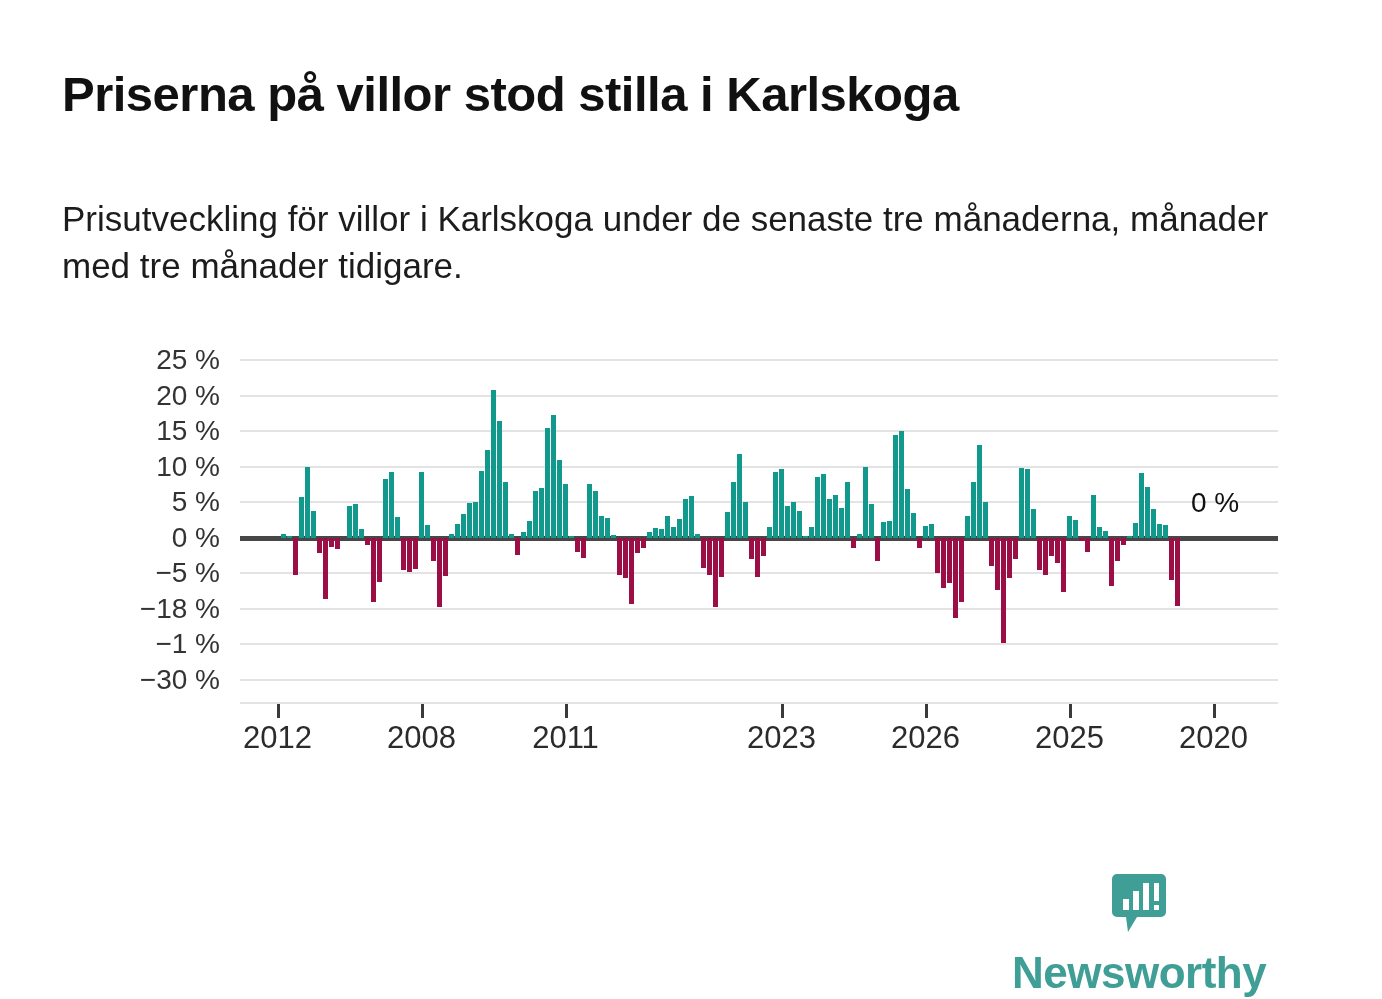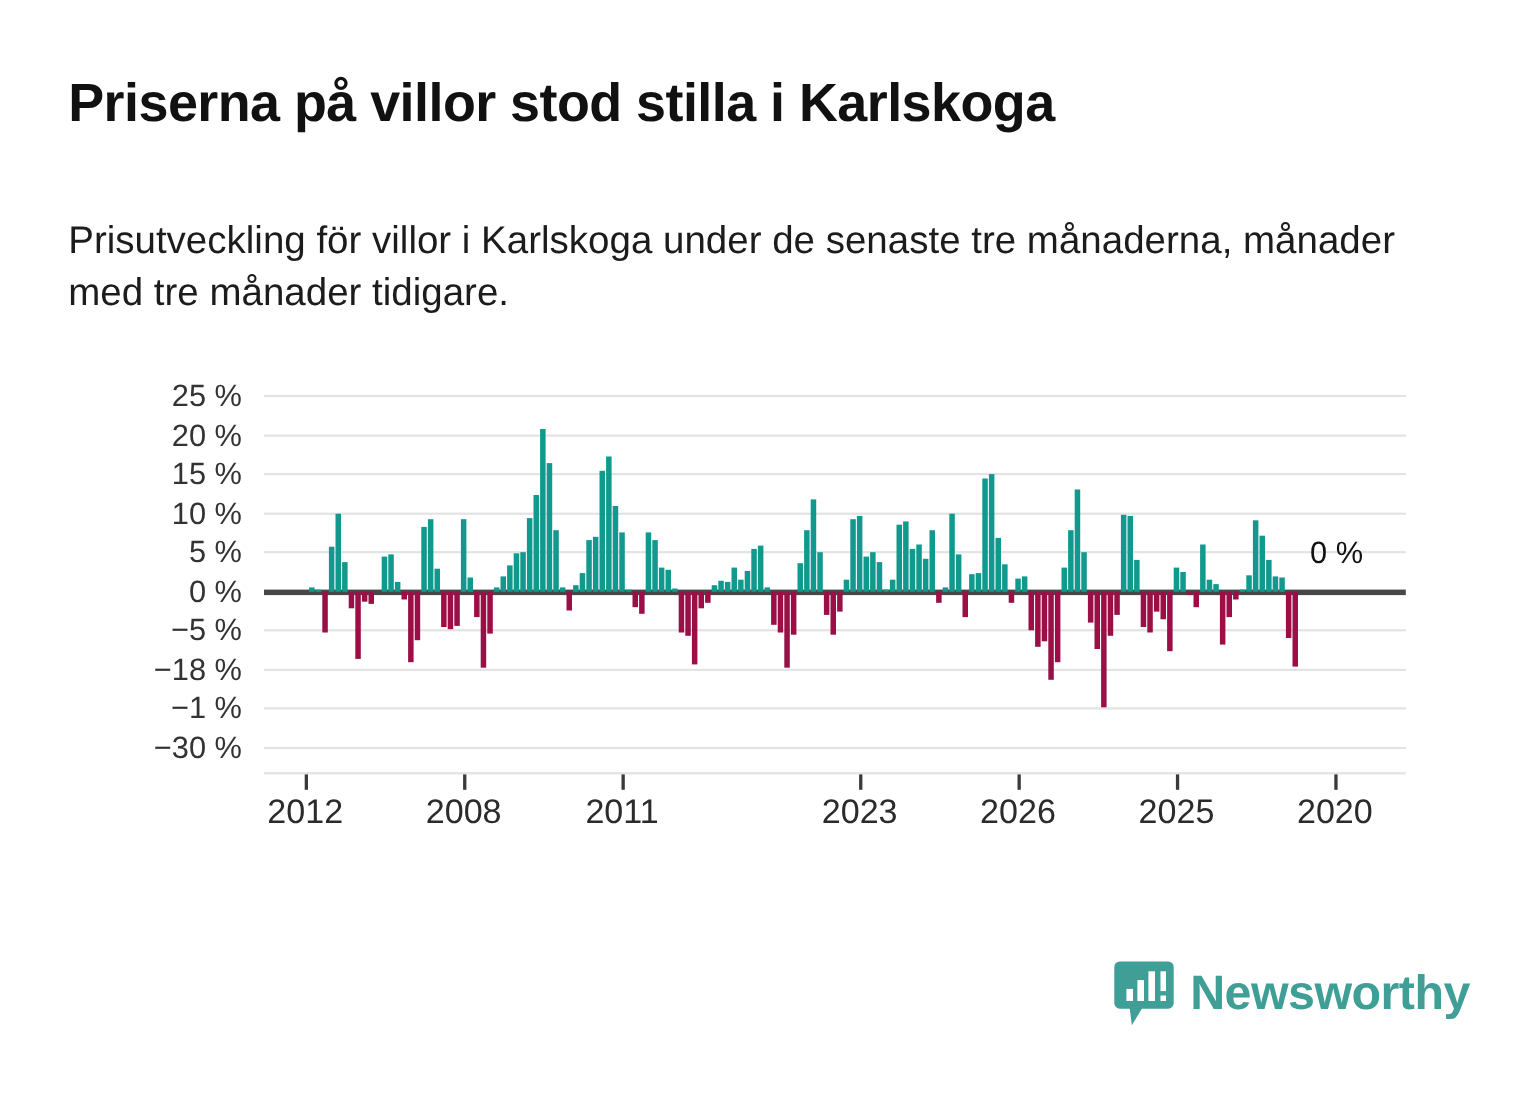--- a/index.html
+++ b/index.html
@@ -46,21 +46,21 @@
     position:absolute;top:344px;width:3px;height:14px;background:#3a3a3a;
   }
   .xlabel{
     position:absolute;top:360px;font-size:31px;color:#2b2b2b;
     transform:translateX(-50%);white-space:nowrap;
   }
   #zeroannot{
     position:absolute;font-size:28px;color:#111111;white-space:nowrap;
   }
   #logo{
-    position:absolute;left:1012px;top:872px;display:flex;align-items:center;gap:14px;
+    position:absolute;left:1012px;top:872px;display:flex;align-items:center;gap:14px;flex-direction:column;
   }
   #logomark{width:56px;height:62px;}
   #logotext{
     font-size:44px;font-weight:bold;color:#3f9e95;letter-spacing:-0.5px;
     font-family:"Liberation Sans", sans-serif;
   }
 </style>
 </head>
 <body>
 

